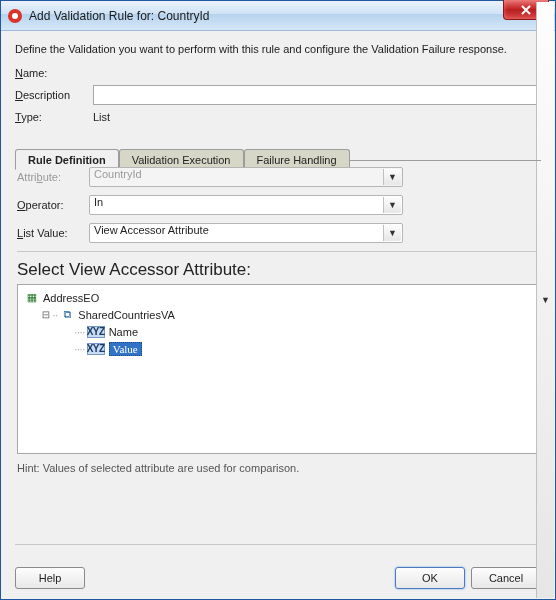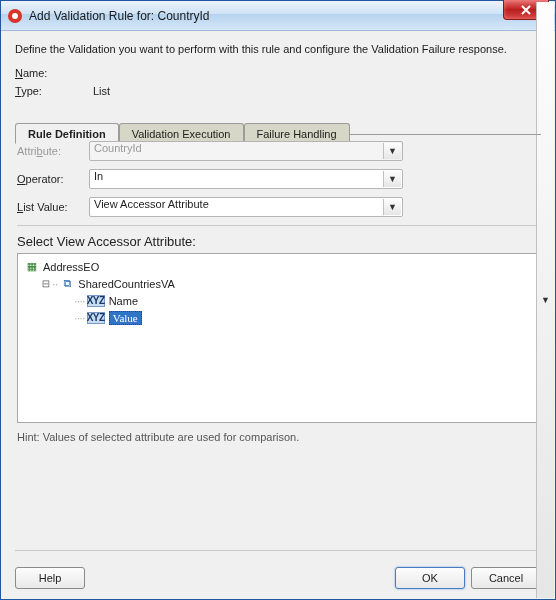--- a/index.html
+++ b/index.html
@@ -55,21 +55,21 @@
     border-radius:2px;
   }
   .panel-row .fake-select.disabled { color:#9a9a9a; background:#f4f4f4;}
   .fake-select .dd {
     position:absolute; right:1px; top:1px; bottom:1px; width:18px;
     background:linear-gradient(to bottom,#fdfdfd,#e6e6e6); border-left:1px solid #c0c0c0;
     display:flex; align-items:center; justify-content:center; font-size:9px; color:#333;
     border-radius:0 2px 2px 0;
   }
   .hr { border:none; border-top:1px solid #c8c8c8; margin:4px 0 8px 0;}
-  .tree-label { font-size:13px; margin-bottom:4px;}
+  .tree-label { font-size:17px; margin-bottom:4px;}
   .tree {
     border:1px solid #a7a7a7; background:#fff; height:170px; padding:4px 6px; overflow:auto;
   }
   .tree-node { display:flex; align-items:center; font-size:11px; height:17px; white-space:nowrap;}
   .indent0 { padding-left:0px;}
   .indent1 { padding-left:16px;}
   .indent2 { padding-left:50px;}
   .exp { width:12px; color:#666; font-size:10px; display:inline-block; text-align:center;}
   .dotline { color:#aaa; letter-spacing:-1px; margin-right:2px;}
   .node-icon { width:16px; height:14px; display:inline-flex; align-items:center; justify-content:center; margin-right:3px; font-size:11px;}
@@ -78,21 +78,21 @@
   .attr-icon {
     width:18px; height:12px; font-size:10px; background:#c7dcf0; border:1px solid #7899c4;
     color:#1a3a6a; display:inline-flex; align-items:center; justify-content:center;
     margin-right:4px; font-weight:bold; letter-spacing:-0.5px;
   }
   .selected-node {
     background:#3173c7; color:#fff; border:1px dotted #1a4a8a; padding:0 3px;font-family:Liberation Serif, serif;
   }
   .hint { font-size:11px; color:#555; margin-top:8px;}
   .footer {
-    border-top:1px solid #c8c8c8; margin-top:auto; padding-top:16px;
+    border-top:1px solid #c8c8c8; margin-top:auto; padding-top:22px;
     display:flex; align-items:center;
   }
   .btn {
     height:22px; min-width:70px; padding:0 12px; font-size:11px;
     border:1px solid #8a8a8a; border-radius:3px;
     background:linear-gradient(to bottom,#fdfdfd,#e8e8e8);
     display:inline-flex; align-items:center; justify-content:center;
   }
   .btn.default { border:1px solid #4a7abf; box-shadow:0 0 2px #6aa0e0;}
   .footer .spacer { flex:1;}
@@ -114,20 +114,24 @@
     </div>
   </div>
 
   <div class="body">
     <div class="description-text">Define the Validation you want to perform with this rule and configure the Validation Failure response.</div>
 
     <div class="form-row">
       <div class="lbl"><span></span><span class="u">N</span><span>ame:</span></div>
     </div>
     <div class="form-row">
+      <div class="lbl"><span></span><span class="u">D</span><span>escription</span></div>
+      <input class="text" value="" style="">
+    </div>
+    <div class="form-row">
       <div class="lbl"><span></span><span class="u">T</span><span>ype:</span></div>
       <div class="fake-select" style="flex:1">
         <span>List</span>
         <span class="dd">▼</span>
       </div>
     </div>
 
     <div class="tabstrip">
       <div class="tab active"><span class="u">R</span><span>ule Definition</span></div>
       <div class="tab">Validation Execution</div>

